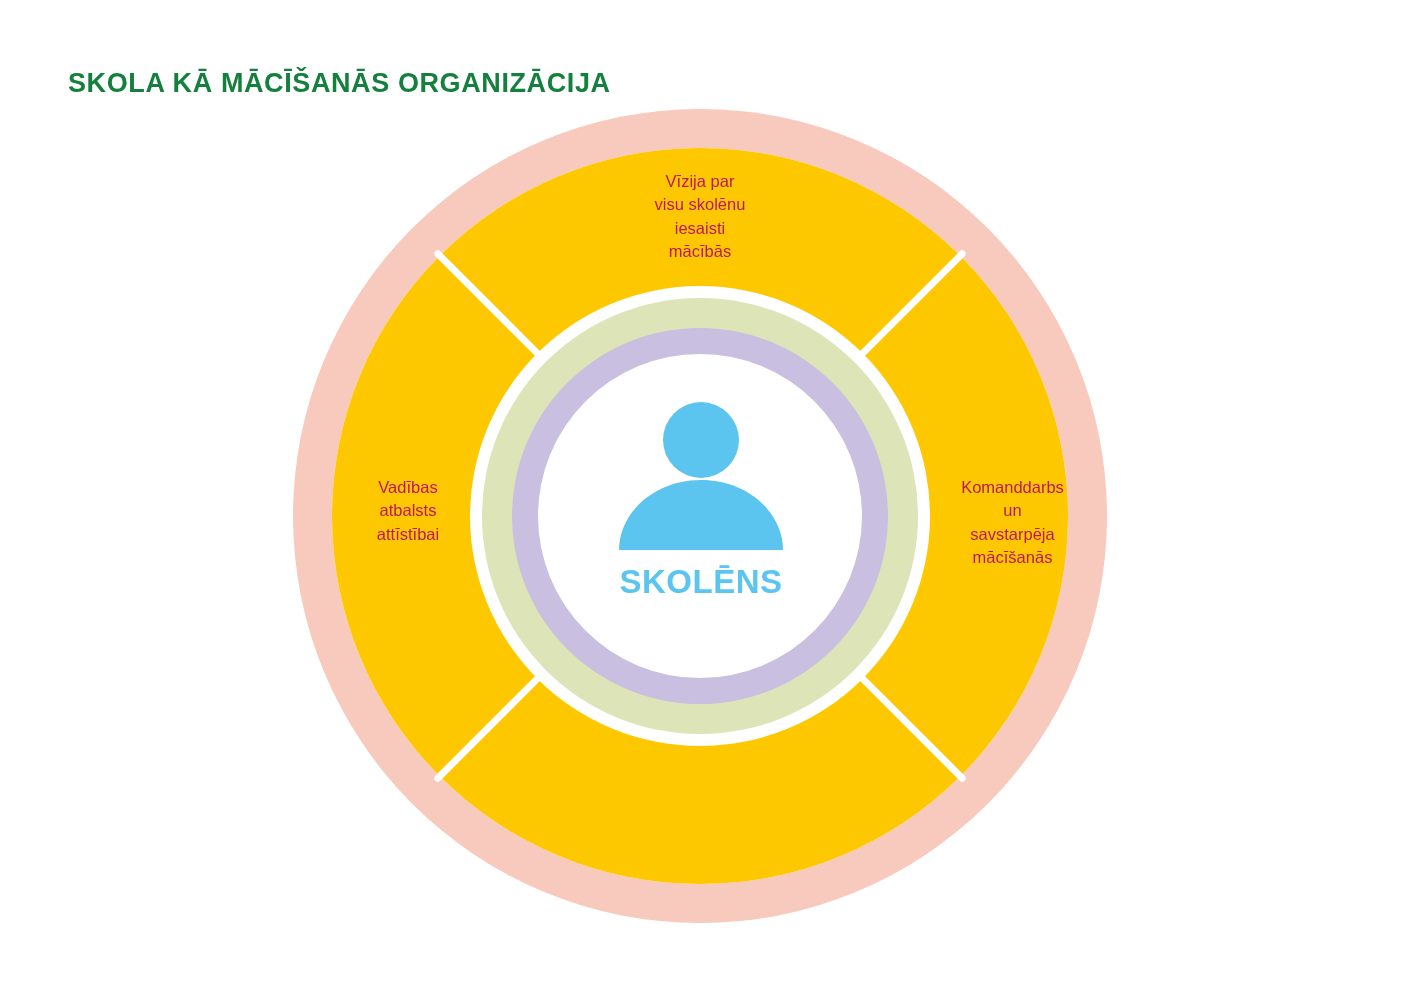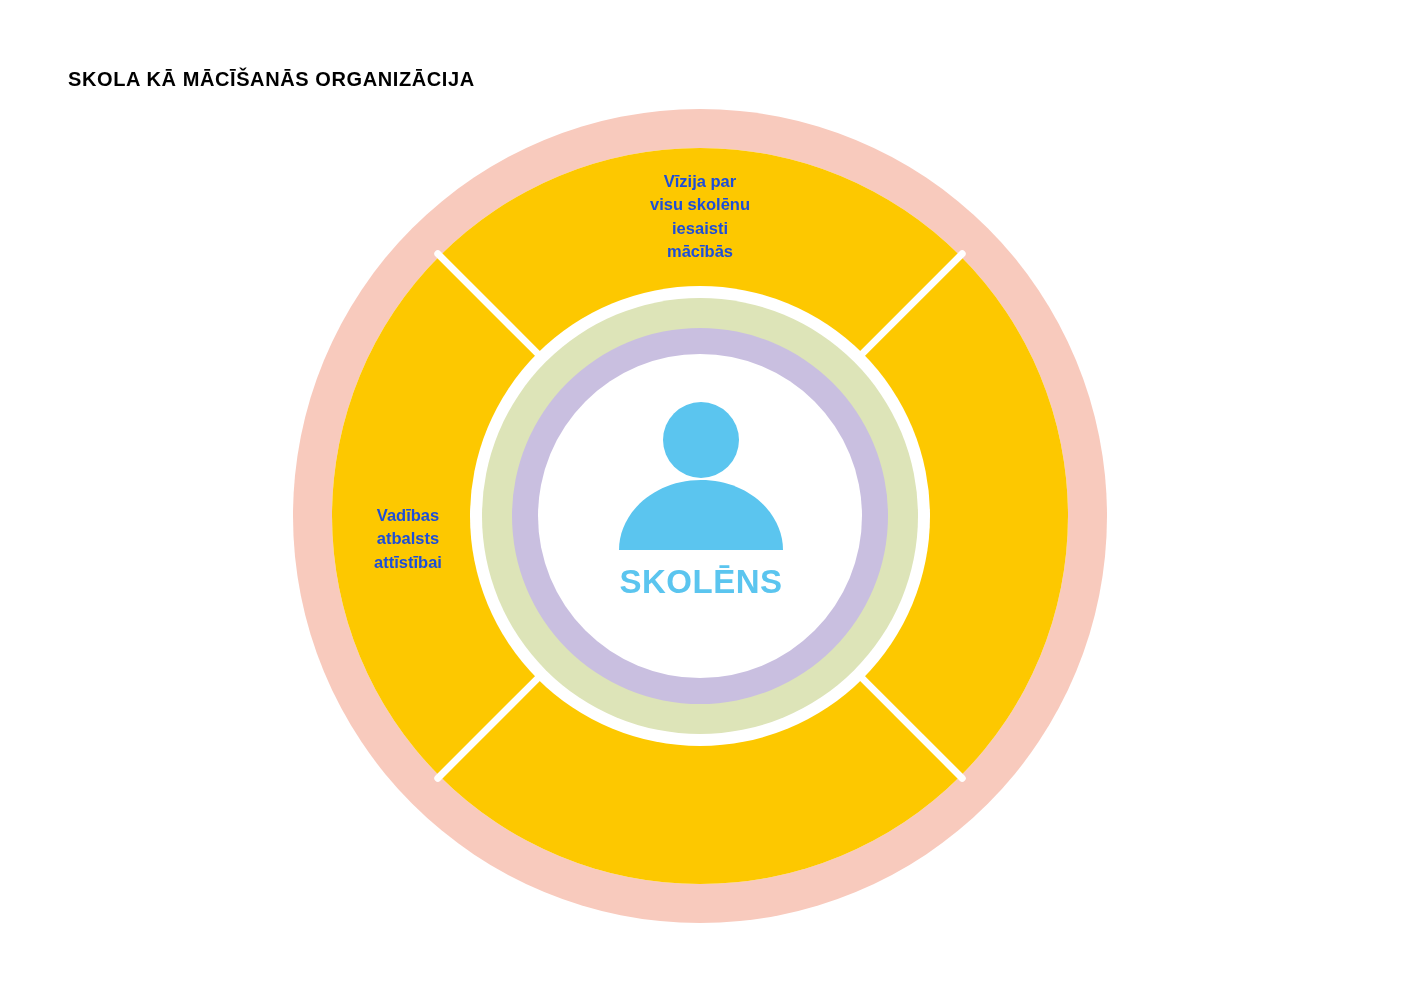--- a/index.html
+++ b/index.html
@@ -12,24 +12,24 @@
     height: 992px;
     position: relative;
     overflow: hidden;
     font-family: "Liberation Sans", sans-serif;
   }
 
   #page-title {
     position: absolute;
     left: 68px;
     top: 68px;
-    font-size: 20px;
+    font-size: 27px;
     font-weight: bold;
     letter-spacing: 0.6px;
-    color: #000000;
+    color: #15803d;
     white-space: nowrap;
   }
 
   #diagram-wrap {
     position: absolute;
     left: 0;
     top: 0;
     width: 1403px;
     height: 992px;
   }
@@ -39,30 +39,30 @@
     left: 0;
     top: 0;
     width: 1403px;
     height: 992px;
   }
 
   .segment-label {
     position: absolute;
     text-align: center;
     font-size: 16.5px;
-    font-weight: bold;
+    font-weight: normal;
     line-height: 1.42;
-    color: #1d4ed8;
+    color: #be185d;
     white-space: pre-line;
   }
 
   #label-top    { left: 600px; top: 170px;  width: 200px; }
   #label-right  { left: 925px; top: 476px;  width: 175px; }
   #label-bottom { left: 610px; top: 788px;  width: 200px; }
-  #label-left   { left: 318px; top: 476px;  width: 180px; margin-top: 28px; }
+  #label-left   { left: 318px; top: 476px;  width: 180px; }
 
   #center-block {
     position: absolute;
     left: 576px;
     top: 398px;
     width: 250px;
     text-align: center;
   }
   #center-figure { display: block; margin: 0 auto; }
   #center-label {
@@ -98,20 +98,24 @@
     <circle cx="700" cy="516" r="218" fill="#dde4b8"></circle>
     <circle cx="700" cy="516" r="188" fill="#c9bfe0"></circle>
     <circle cx="700" cy="516" r="162" fill="#ffffff"></circle>
   </svg>
 
   <div class="segment-label" id="label-top">Vīzija par
 visu skolēnu
 iesaisti
 mācībās</div>
 
+  <div class="segment-label" id="label-right">Komanddarbs
+un
+savstarpēja
+mācīšanās</div>
 
 
   <div class="segment-label" id="label-left">Vadības
 atbalsts
 attīstībai</div>
 
   <div id="center-block">
     <svg id="center-figure" width="180" height="155" viewBox="0 0 180 155">
       <circle cx="90" cy="42" r="38" fill="#5bc5ef"></circle>
       <path d="M90 82 C 137 82, 172 115, 172 152 L 8 152 C 8 115, 43 82, 90 82 Z" fill="#5bc5ef"></path>

